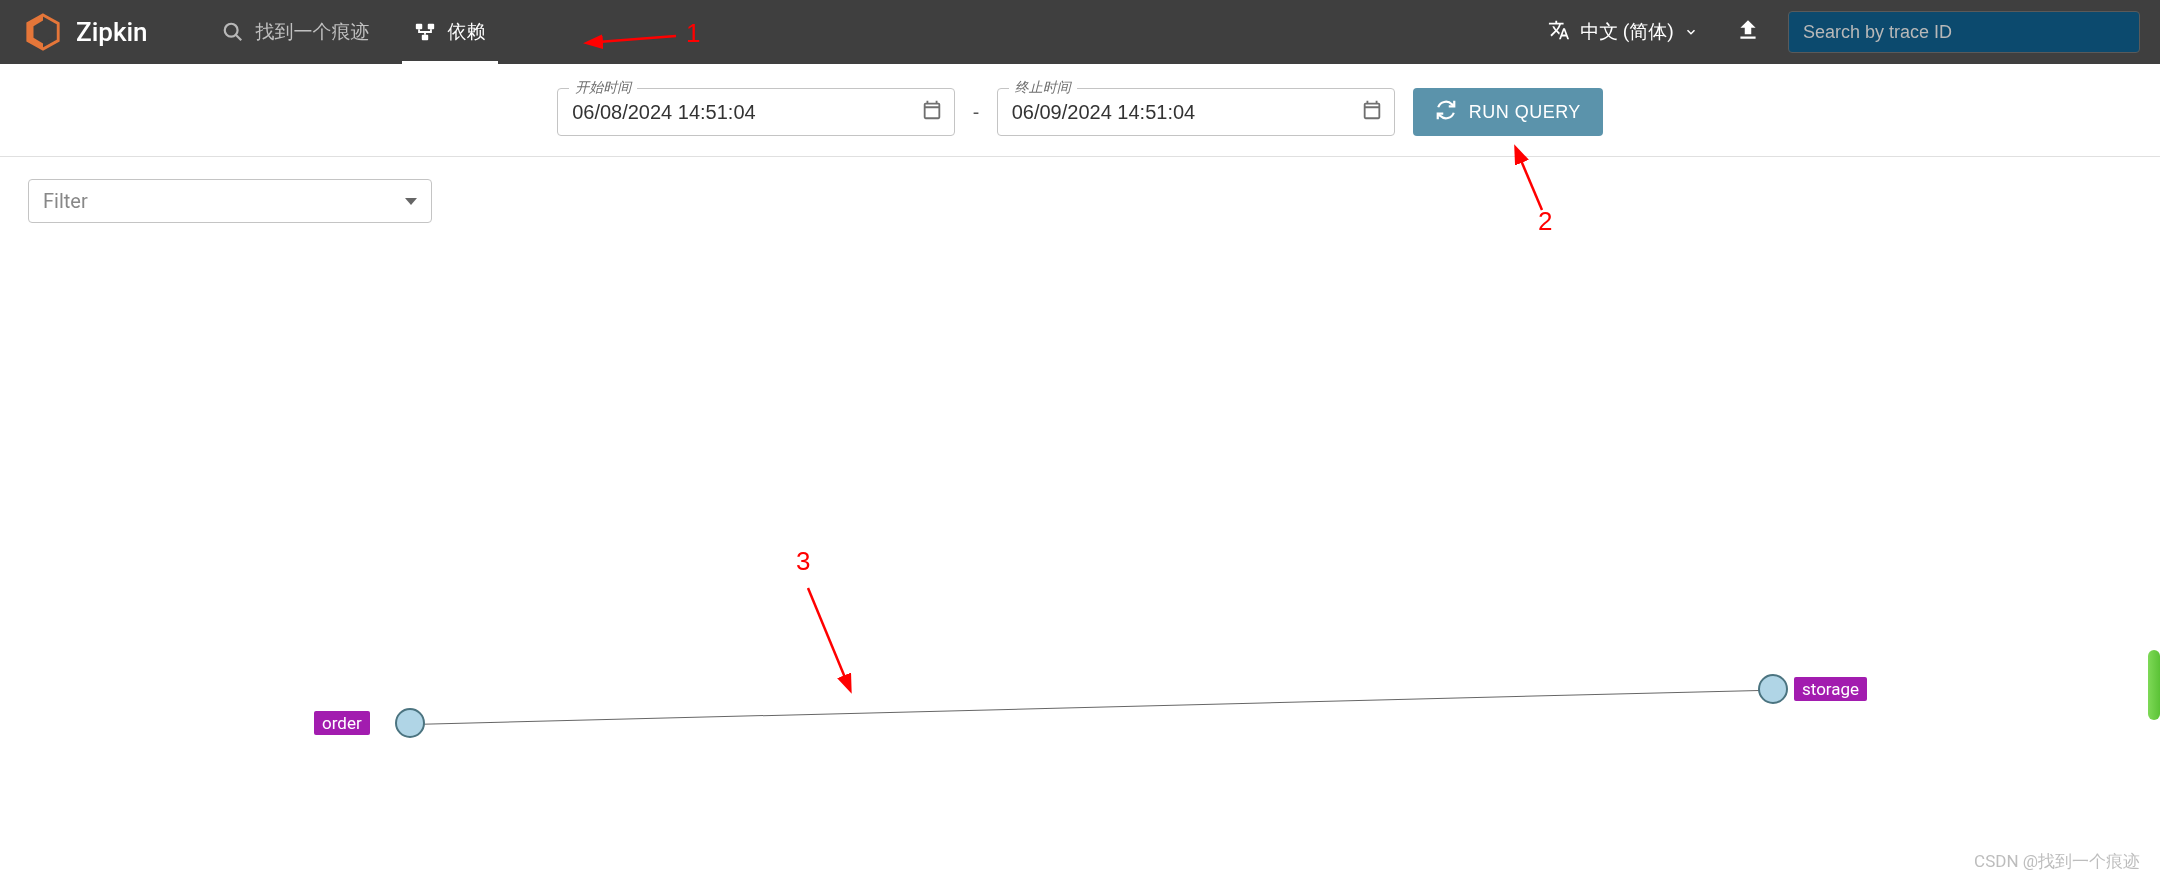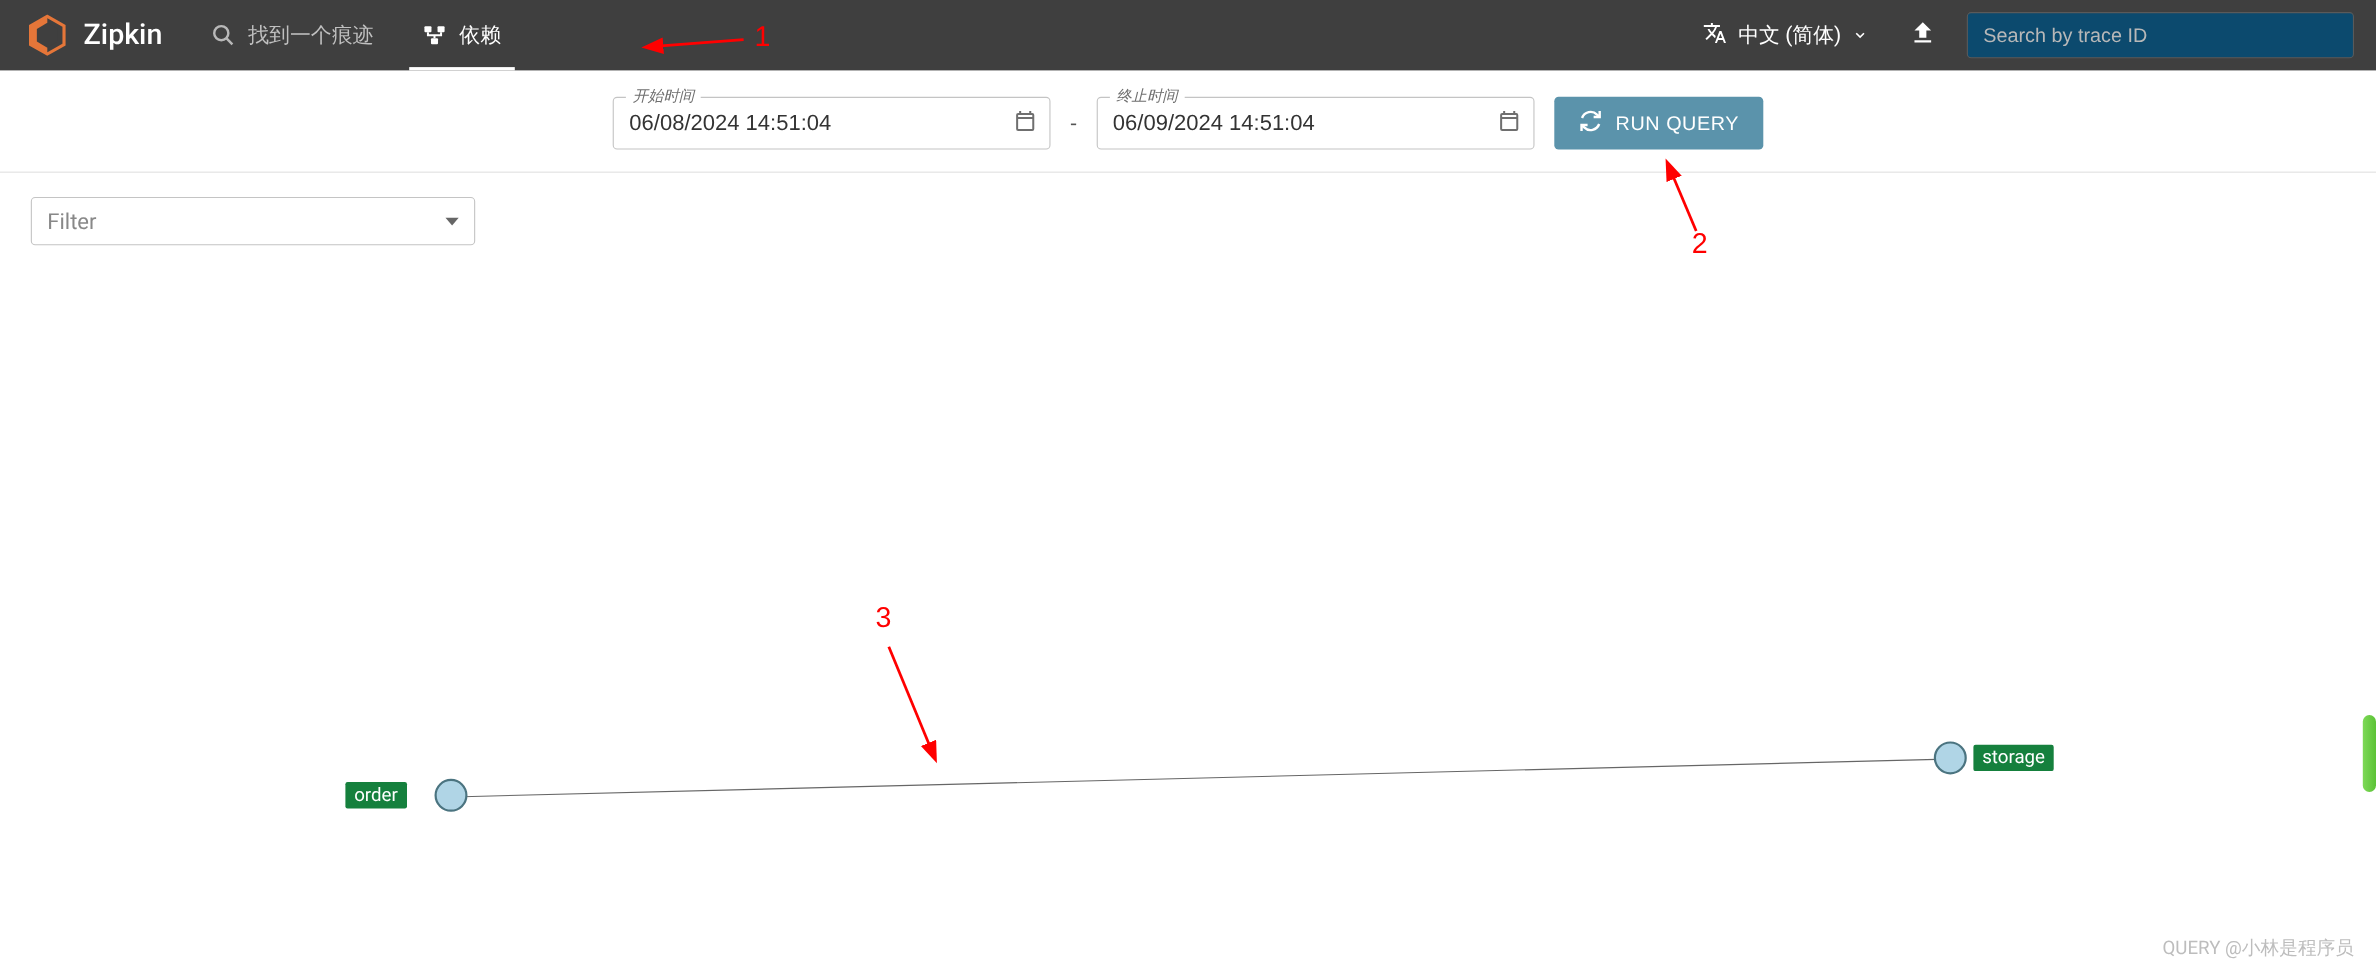--- a/index.html
+++ b/index.html
@@ -1,19 +1,19 @@
 <!DOCTYPE html>
 <html><head>
 <meta charset="utf-8">
 <style>
   * { box-sizing: border-box; margin: 0; padding: 0; }
   body { font-family: -apple-system, BlinkMacSystemFont, "Segoe UI", Roboto, "Helvetica Neue", Arial, sans-serif; background:#fff; color:#333; width:2160px; height:883px; overflow:hidden; position:relative; }
   
   .header { background:#3f3f3f; height:64px; display:flex; align-items:center; padding:0 20px; color:#fff; position:relative; }
-  .logo-wrap { display:flex; align-items:center; gap:14px; margin-right:22px; margin-left:4px;}
+  .logo-wrap { display:flex; align-items:center; gap:14px; margin-right:52px; margin-left:4px;}
   .logo-svg { width:38px; height:38px; }
   .brand { font-size:26px; font-weight:500; color:#fff;}
   .nav { display:flex; align-items:center; height:100%; }
   .nav-item { display:flex; align-items:center; gap:12px; padding:0 22px; height:100%; color:#c0c0c0; font-size:19px; cursor:pointer; position:relative;}
   .nav-item.active { color:#fff;justify-content:space-between; }
   .nav-item.active::after { content:""; position:absolute; left:10px; right:10px; bottom:0; height:3px; background:#fff; }
   .nav-icon { width:22px; height:22px; display:flex; align-items:center; justify-content:center; }
   .hdr-spacer { flex:1; }
   .lang { display:flex; align-items:center; gap:10px; color:#fff; font-size:19px; cursor:pointer; margin-right:30px;}
   .upload-btn { display:flex; align-items:center; justify-content:center; width:40px; height:40px; cursor:pointer; margin-right:20px;}
@@ -30,21 +30,21 @@
   .dash { font-size:20px; color:#555; }
   .run-btn { background:#5b93ab; color:#fff; border:none; border-radius:4px; height:48px; padding:0 22px; font-size:18px; font-weight:500; letter-spacing:0.5px; display:flex; align-items:center; gap:12px; cursor:pointer;}
 
   
   .filter-row { padding:22px 0 0 28px; }
   .filter-select { width:404px; height:44px; border:1px solid #c4c4c4; border-radius:4px; padding:0 14px; font-size:20px; color:#888; display:flex; align-items:center; justify-content:space-between; cursor:pointer; background:#fff;}
   .caret-down { width:0; height:0; border-left:6px solid transparent; border-right:6px solid transparent; border-top:7px solid #666; }
 
   
   .graph { position:absolute; left:0; right:0; top:270px; bottom:0; }
-  .node-label { position:absolute; background:#15803d; color:#fff; font-size:17px; padding:2px 8px; border-radius:2px; }
+  .node-label { position:absolute; background:#a21caf; color:#fff; font-size:17px; padding:2px 8px; border-radius:2px; }
   .node-circle { position:absolute; width:30px; height:30px; border-radius:50%; background:#b0d5e6; border:2px solid #4b7480; }
   .edge { position:absolute; height:1px; background:#666; transform-origin:left center; }
 
   
   .arrow { position:absolute; pointer-events:none; }
   .arrow svg { overflow:visible; }
   .ann-num { position:absolute; color:#ff0000; font-size:26px; font-weight:400; font-family:sans-serif;}
   
   
   .watermark { position:absolute; right:20px; bottom:10px; color:#bdbdbd; font-size:17px; }
@@ -195,13 +195,13 @@
           <path d="M0,0 L0,6 L8,3 z" fill="#ff0000"></path>
         </marker>
       </defs>
       <line x1="10" y1="6" x2="48" y2="98" stroke="#ff0000" stroke-width="2.5" marker-end="url(#ah3)"></line>
     </svg>
 </div>
 <span class="ann-num" style="left:796px; top:546px;">3</span>
 
 <div class="sb"></div>
 
-<div class="watermark">QUERY @小林是程序员</div>
+<div class="watermark">CSDN @找到一个痕迹</div>
 
 </body></html>

